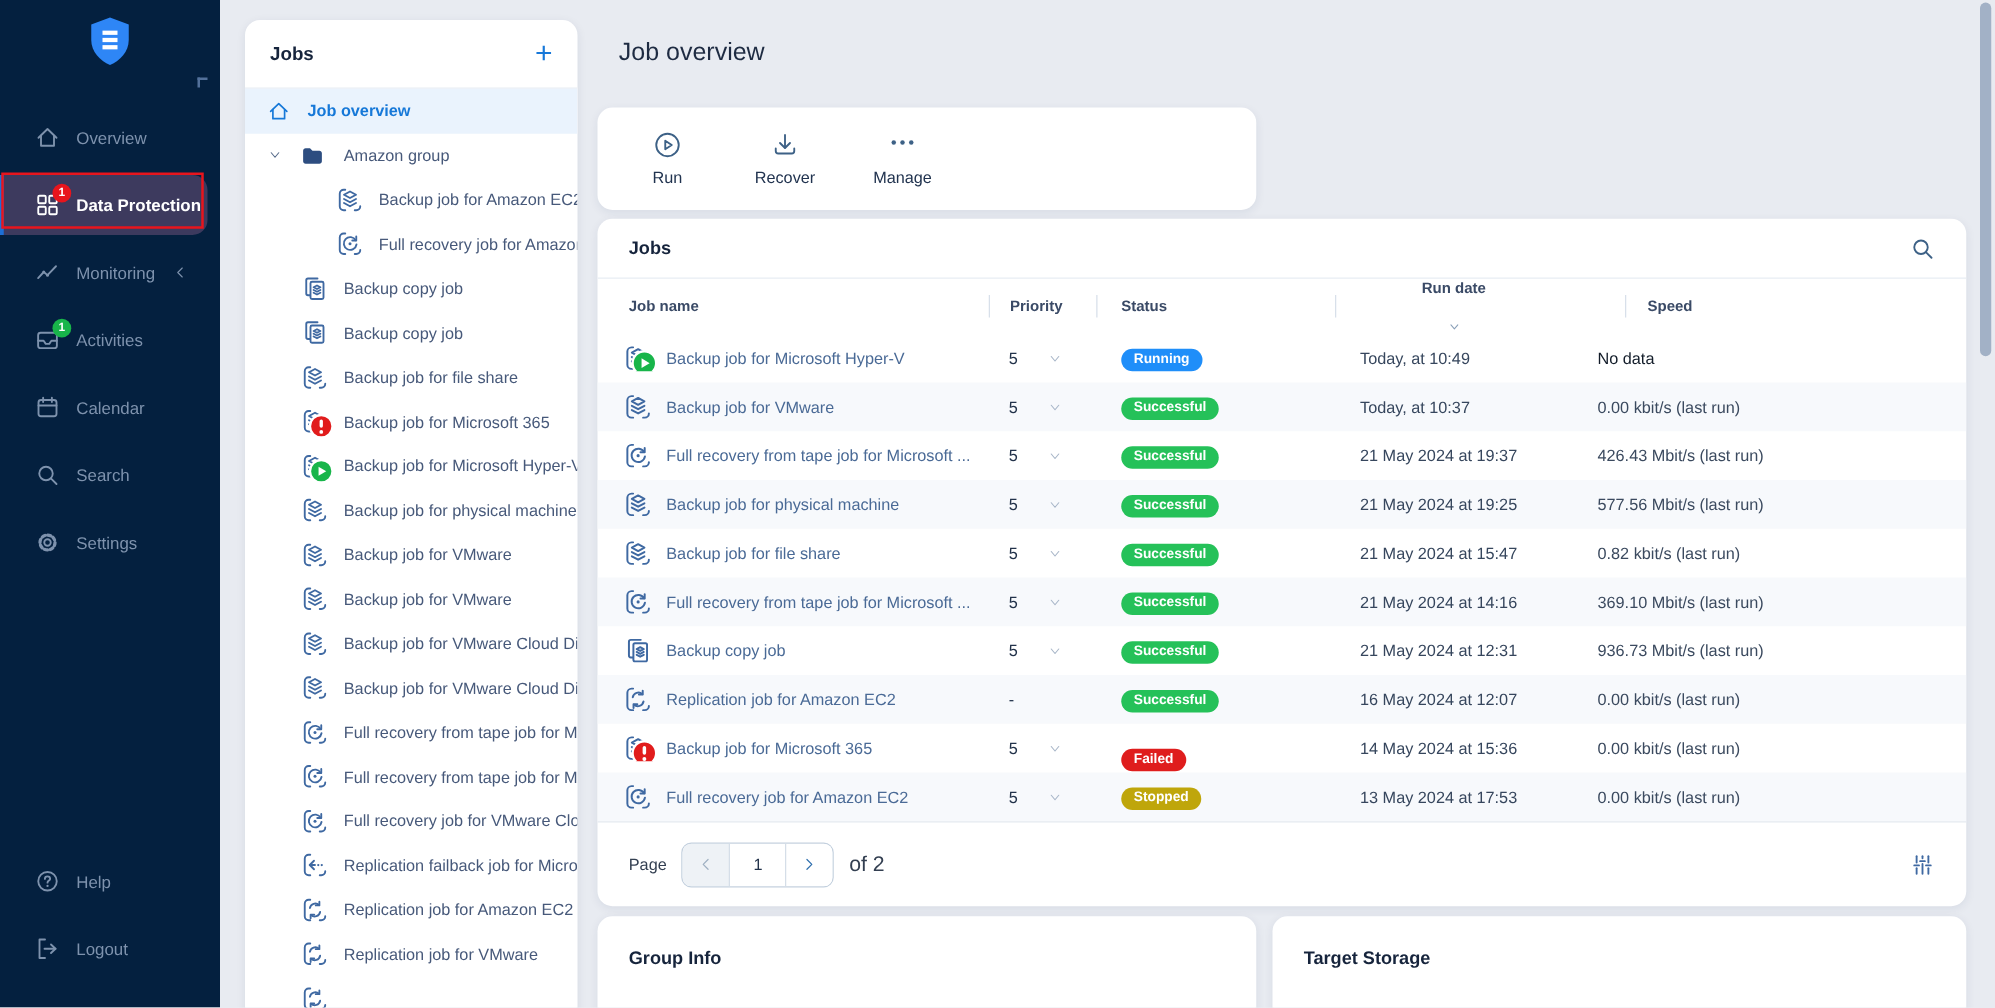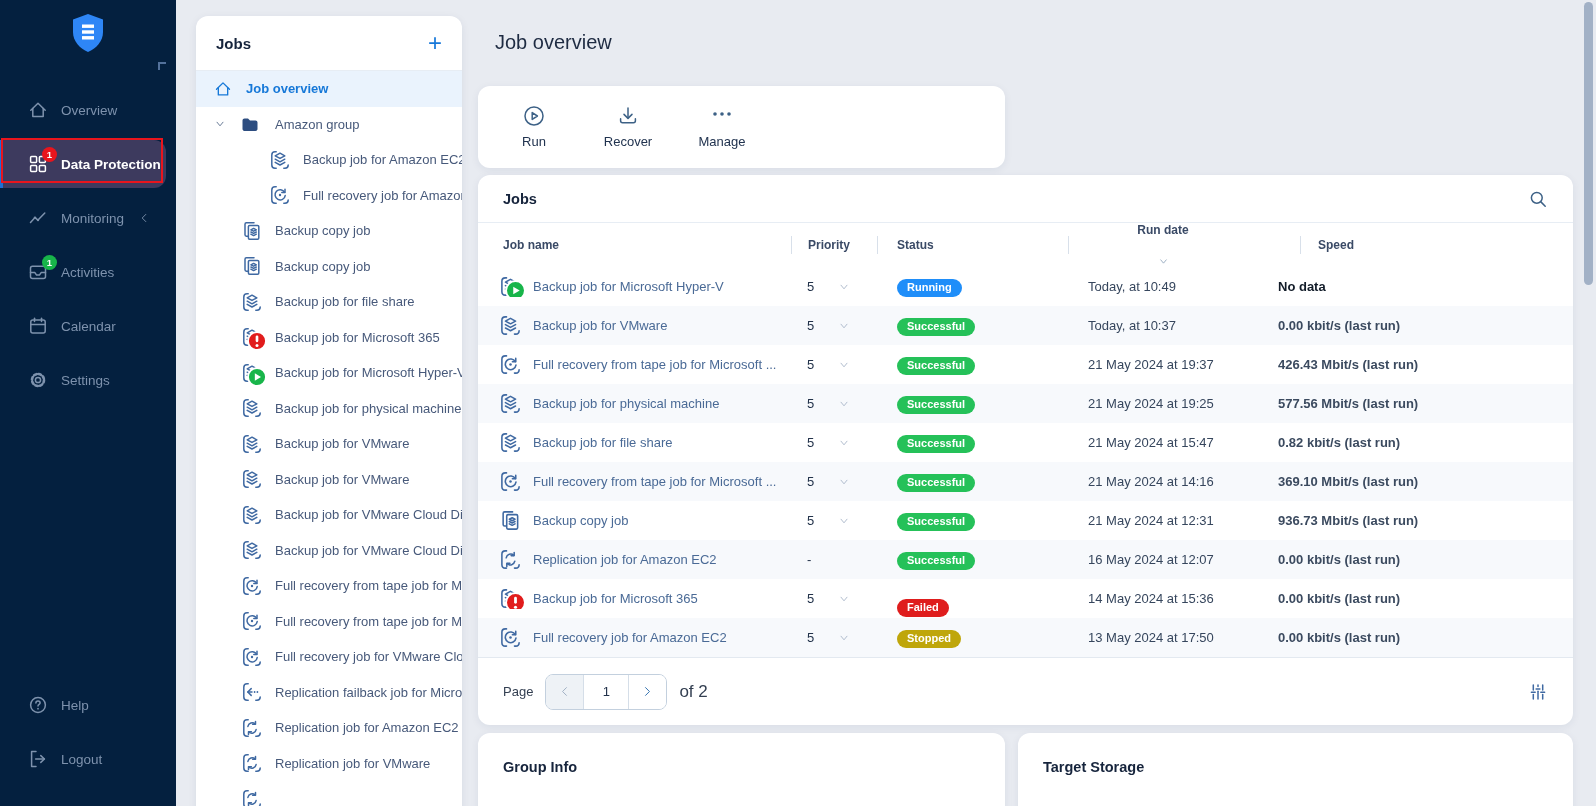--- a/index.html
+++ b/index.html
@@ -126,21 +126,21 @@
   .c-status { padding-left:20px; }
   .pill {
     display:inline-block; padding:3px 10px 4px; border-radius:10px;
     color:#fff; font-size:11px; font-weight:bold; line-height:1;
   }
   .pill.running { background:#1f8ef9; }
   .pill.successful { background:#25c159; }
   .pill.failed { background:#df1d1d;margin-top:18px; }
   .pill.stopped { background:#bfa60b; }
   .c-run { padding-left:20px; font-size:13px; color:#36465d; }
-  .c-speed { padding-left:18px; font-size:13px; color:#3b4a5f;font-weight:bold; }
+  .c-speed { padding-left:18px; font-size:13px; color:#3b4a5f; }
   .c-speed.dark { color:#121c29; }
 
   .tfoot { height:68px; border-top:1px solid #e3e9f0; display:flex; align-items:center; padding:0 25px; }
   .pg-label { font-size:13px; color:#333f51; margin-right:12px; }
   .pager { display:flex; height:36px; border:1px solid #c3d0de; border-radius:8px; overflow:hidden; background:#fff; }
   .pg-prev { width:38px; background:#eef2f6; color:#9fb0c2; border:none; border-right:1px solid #d5dee8; display:flex; align-items:center; justify-content:center; cursor:default; }
   .pg-next { width:38px; background:#fff; color:#2f6fae; border:none; border-left:1px solid #d5dee8; display:flex; align-items:center; justify-content:center; cursor:pointer; }
   .pg-prev svg, .pg-next svg { width:13px; height:13px; }
   .pg-num { width:44px; border:none; text-align:center; font-size:13px; color:#22324a; font-family:inherit; outline:none; }
   .of-label { font-size:17px; color:#333f51; margin-left:12px; }
@@ -346,20 +346,28 @@
       </span>
       <span>Activities</span>
     </div>
     <div class="nav-item">
       <span class="nico">
           <svg class="ico">
             <use href="#i-calendar"></use>
           </svg>
         </span>
       <span>Calendar</span>
+    </div>
+    <div class="nav-item">
+      <span class="nico">
+          <svg class="ico">
+            <use href="#i-search"></use>
+          </svg>
+        </span>
+      <span>Search</span>
     </div>
     <div class="nav-item">
       <span class="nico">
           <svg class="ico">
             <use href="#i-gear"></use>
           </svg>
         </span>
       <span>Settings</span>
     </div>
   </nav>
@@ -841,21 +849,21 @@
       </div>
       <div class="c-pri">
           <span class="pri-val">5</span>
           <span class="pri-ch">
             <svg class="ico">
               <use href="#i-chevron-down"></use>
             </svg>
           </span>
         </div>
       <div class="c-status"><span class="pill stopped">Stopped</span></div>
-      <div class="c-run">13 May 2024 at 17:50</div>
+      <div class="c-run">13 May 2024 at 17:53</div>
       <div class="c-speed">0.00 kbit/s (last run)</div>
     </div>
 
   </div>
 
   <div class="tfoot">
     <span class="pg-label">Page</span>
     <div class="pager">
       <button class="pg-prev">
           <svg class="ico">

